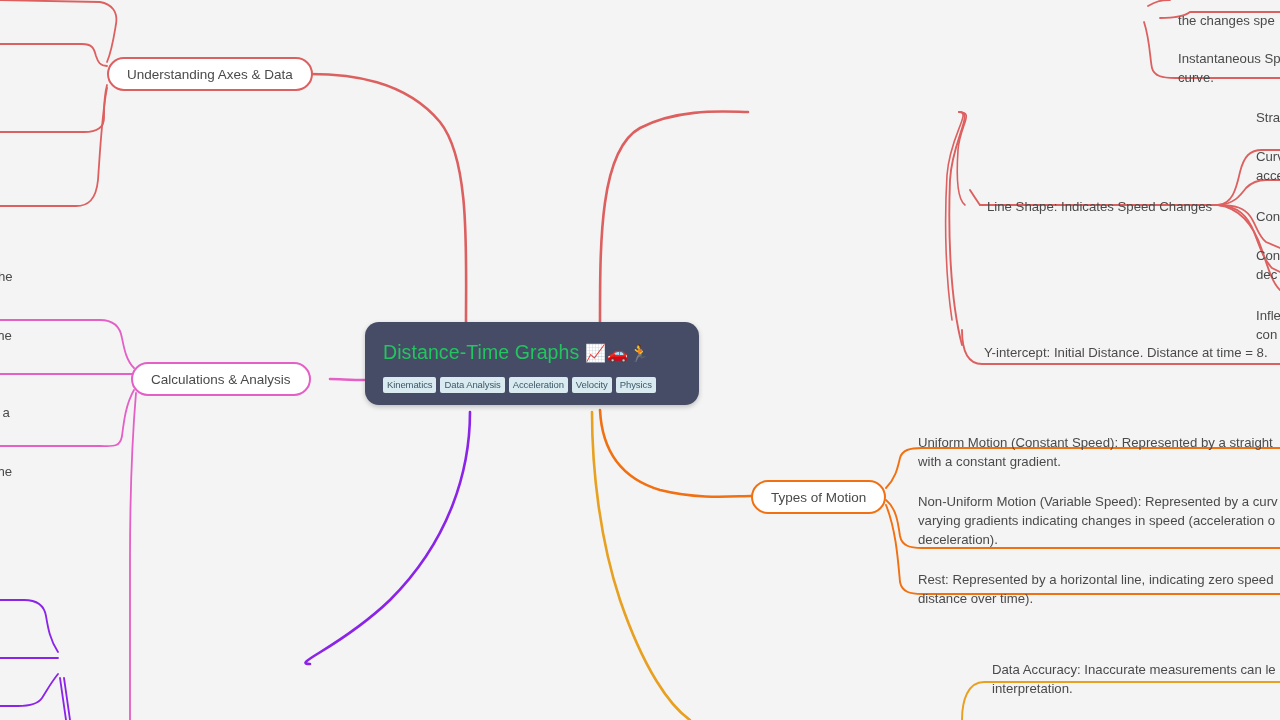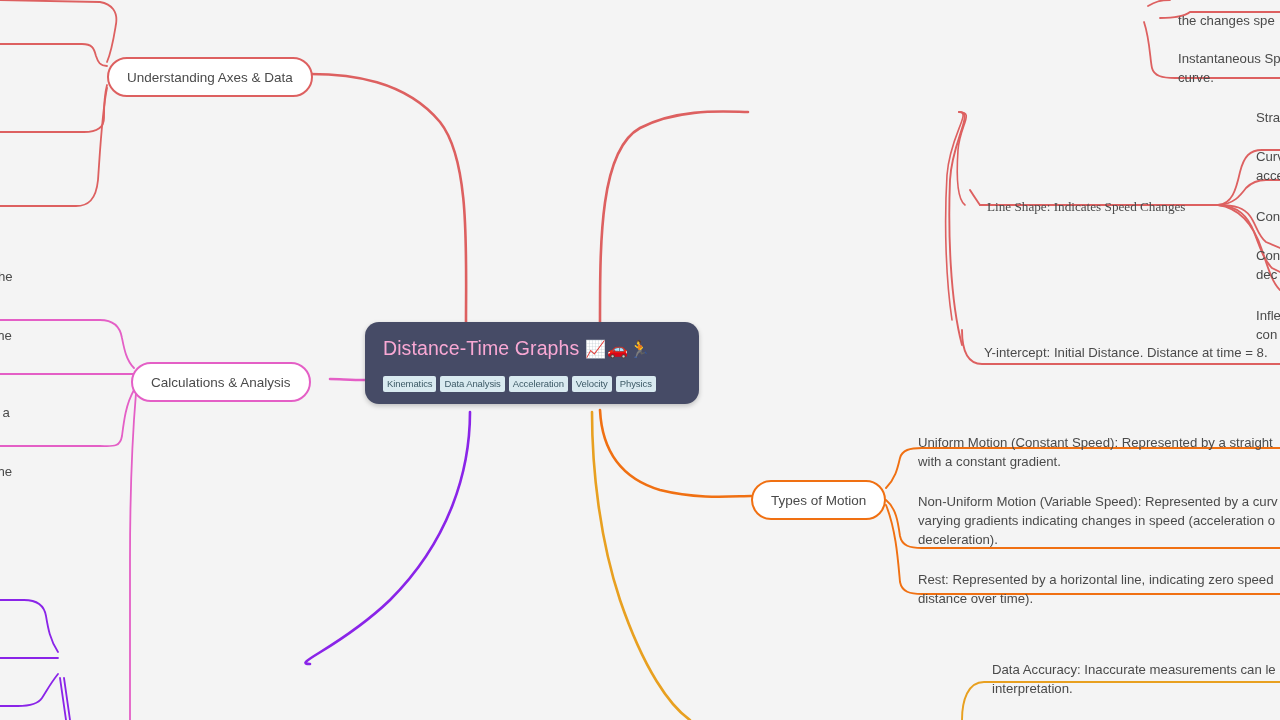--- a/index.html
+++ b/index.html
@@ -32,32 +32,32 @@
     left: 365px; top: 322px;
     width: 334px;
     box-sizing: border-box;
     background: #464B66;
     border-radius: 14px;
     padding: 14px 18px 12px 18px;
     box-shadow: 0 2px 5px rgba(0,0,0,0.22);
     z-index: 30;
   }
   .central-title {
-    color: #f9a8d4;
+    color: #22c55e;
     font-size: 19.5px;
-    line-height: 24px;
+    line-height: 32px;
     letter-spacing: .1px;
     white-space: nowrap;
   }
   .central-emojis {
     font-size: 17px;
     letter-spacing: 1px;
   }
   .tagrow {
-    margin-top: 14px;
+    margin-top: 7px;
     display: flex;
     gap: 4px;
     align-items: flex-end;
     flex-wrap: nowrap;
   }
   .tag {
     background: #d9eaf0;
     color: #3d5a66;
     font-size: 9.5px;
     line-height: 11px;
@@ -67,21 +67,21 @@
     letter-spacing: -0.1px;
   }
 
   
   .pill {
     position: absolute;
     background: #ffffff;
     border-radius: 999px;
     border: 2px solid #cc5a5a;
     padding: 0 18px;
-    height: 40px;
+    height: 34px;
     display: flex;
     align-items: center;
     justify-content: center;
     font-size: 13.5px;
     color: #4a4a4a;
     white-space: nowrap;
     box-sizing: border-box;
     z-index: 20;
   }
   .pill.red    { border-color: #dd6060; }
@@ -99,21 +99,20 @@
   }
 
   
   .midlabel {
     position: absolute;
     font-size: 13.2px;
     line-height: 19px;
     color: #4a4a4a;
     white-space: nowrap;
     z-index: 15;
-    font-family: Liberation Serif, serif;
   }
 </style>
 </head>
 <body>
 
 <div id="canvas">
 
   <svg id="wires" viewBox="0 0 1280 720" xmlns="http://www.w3.org/2000/svg">
     <g fill="none" stroke-linecap="round">
 

